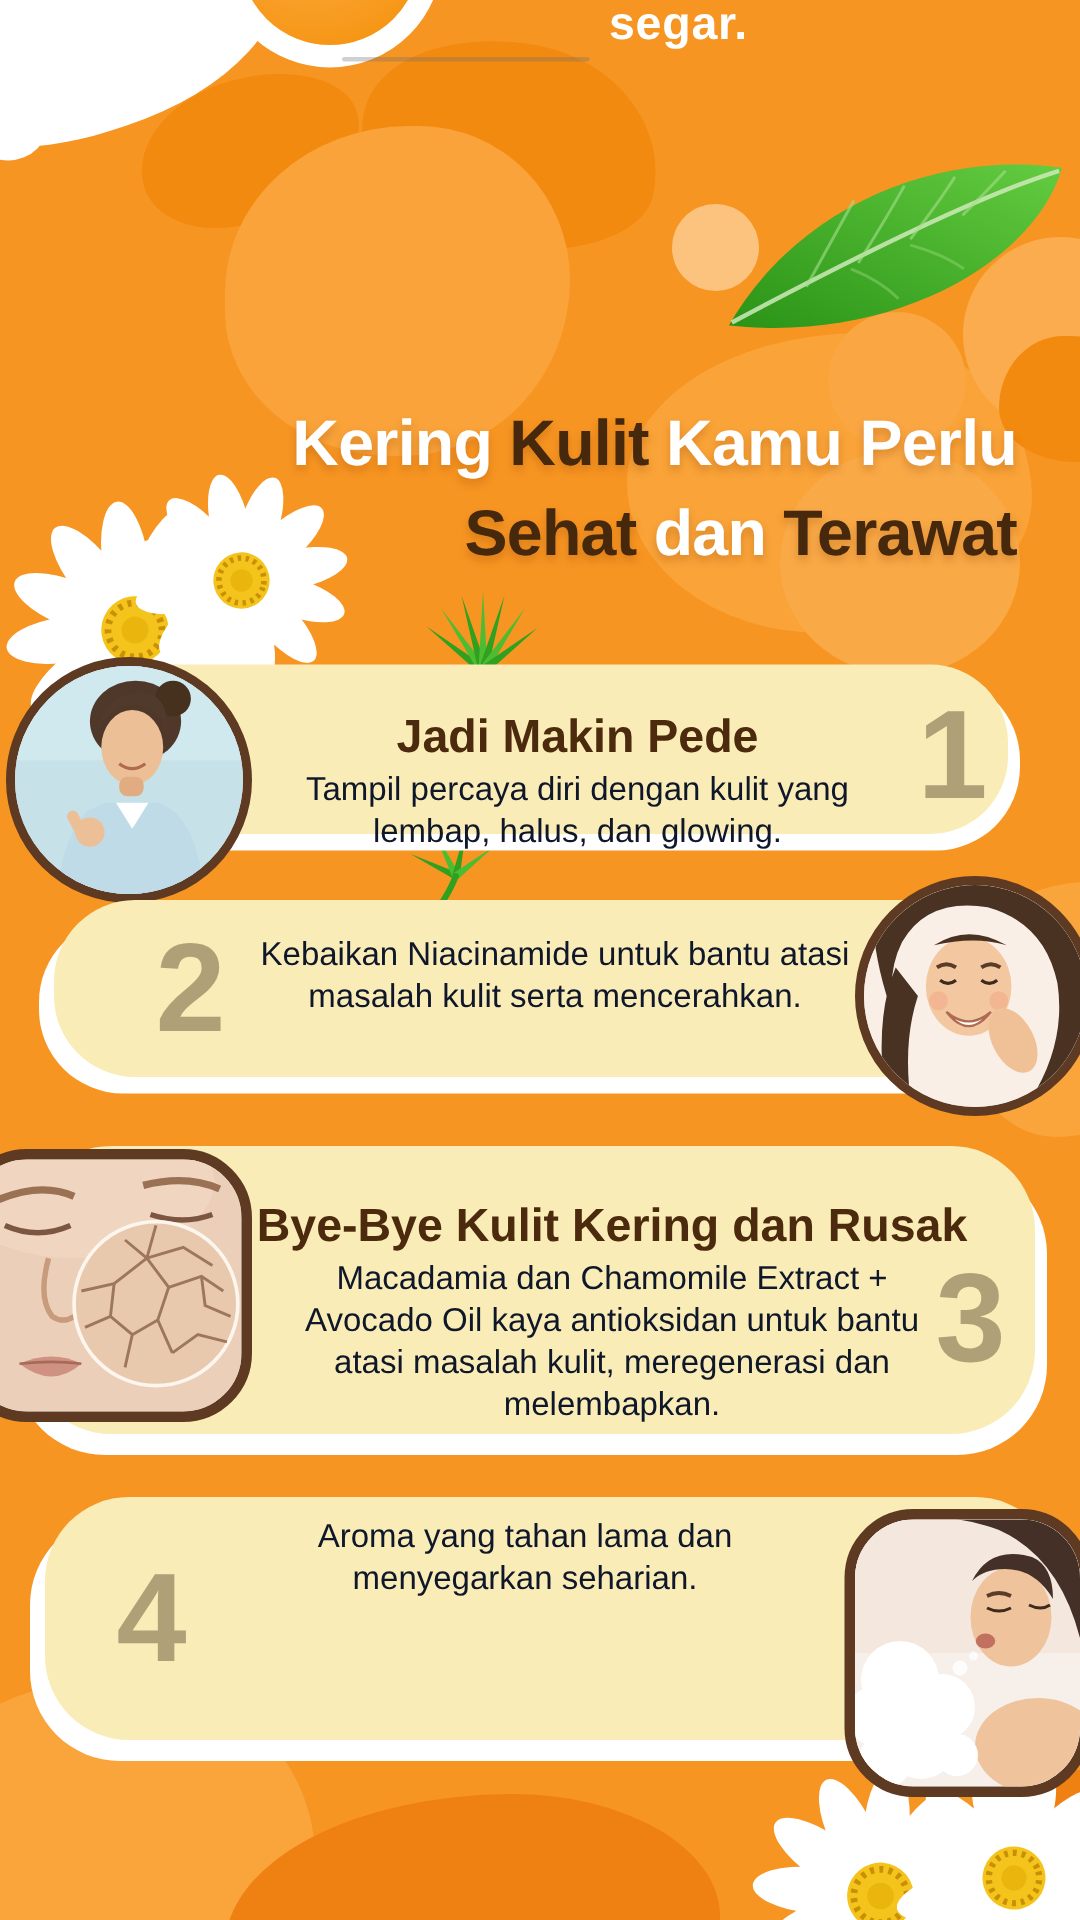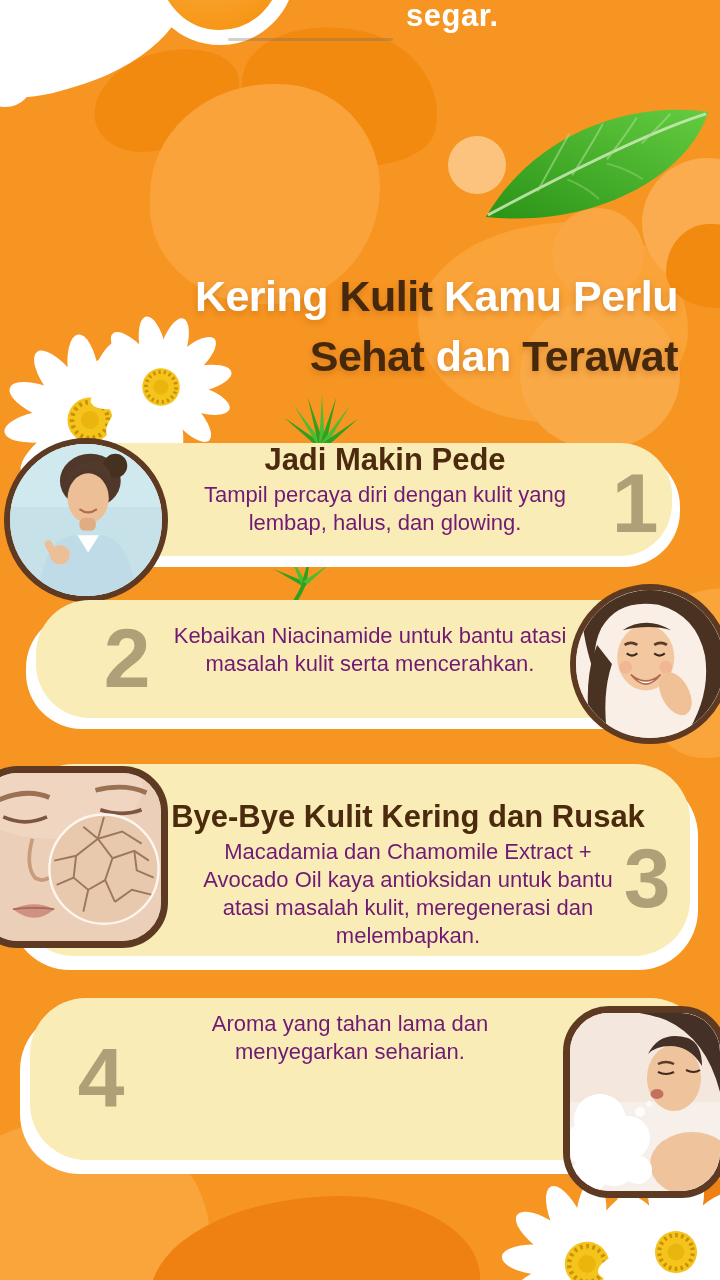--- a/index.html
+++ b/index.html
@@ -65,22 +65,22 @@
   .p2{left:570px;top:584px;width:148px;height:148px;border-radius:50%;}
   .p3{left:-28px;top:766px;width:182px;height:168px;border-radius:46px;border-width:7px;}
   .p4{left:563px;top:1006px;width:150px;height:178px;border-radius:46px;border-width:7px;}
   .num{position:absolute;color:#b0a078;font-size:84px;font-weight:700;line-height:96px;}
   .n1{left:600px;top:455px;width:70px;text-align:center;}
   .n2{left:92px;top:610px;width:70px;text-align:center;}
   .n3{left:612px;top:830px;width:70px;text-align:center;}
   .n4{left:66px;top:1030px;width:70px;text-align:center;}
   .ctext{position:absolute;text-align:center;}
   .ctitle{margin:0;color:#4c2a0e;font-size:31px;font-weight:700;line-height:38px;}
-  .cbody{margin:2px auto 0;color:#701a75;font-size:22px;line-height:28px;}
-  .t1{left:160px;top:441px;width:450px;} .t1 .cbody{max-width:440px;}
+  .cbody{margin:2px auto 0;color:#0f172a;font-size:22px;line-height:28px;}
+  .t1{left:160px;top:472px;width:450px;} .t1 .cbody{max-width:440px;}
   .t2{left:160px;top:606px;width:420px;} .t2 .cbody{max-width:420px;margin-top:16px;}
   .t3{left:158px;top:798px;width:500px;} .t3 .cbody{max-width:430px;}
   .t4{left:140px;top:1008px;width:420px;} .t4 .ctitle{max-width:340px;margin:0 auto;} .t4 .cbody{max-width:310px;}
 </style>
 </head>
 <body>
 
 <div class="stage">
 
   <div class="blob b1"></div>

